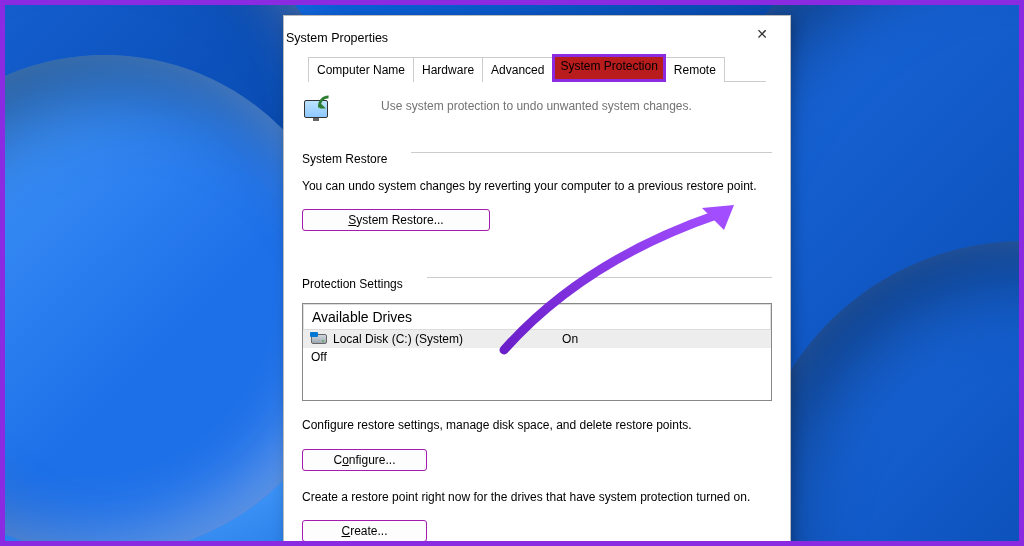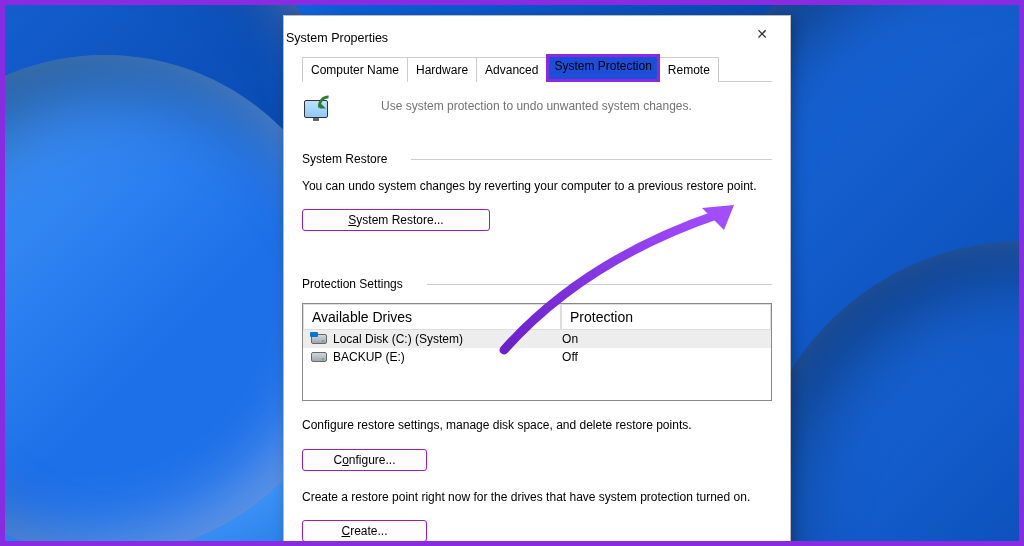--- a/index.html
+++ b/index.html
@@ -7,35 +7,35 @@
     .wallpaper { position: absolute; inset: 0; background: radial-gradient(circle at 15% 60%, #ffffff 0%, #4da3ff 15%, #0a5fd6 40%, #073c8f 100%); }
     .petal { position: absolute; border-radius: 50%; background: linear-gradient(135deg, #1e70e8 0%, #0a4db5 60%, #052b6b 100%); box-shadow: inset -20px -20px 60px rgba(255,255,255,0.3), inset 30px 30px 80px rgba(0,0,0,0.4); }
     .p1 { width: 600px; height: 600px; left: -250px; top: -120px; }
     .p2 { width: 500px; height: 500px; left: -150px; top: 50px; background: linear-gradient(135deg, #4da3ff 0%, #1e70e8 60%); }
     .p3 { width: 700px; height: 700px; right: -350px; top: -100px; }
     .p4 { width: 550px; height: 550px; right: -280px; bottom: -250px; }
     .dialog { position: absolute; left: 278px; top: 10px; width: 508px; background: #ffffff; border: 1px solid #bbb; box-shadow: 3px 3px 12px rgba(0,0,0,0.25); }
     .titlebar { display: flex; align-items: center; justify-content: space-between; padding: 10px 12px 4px 2px; }
     .titlebar-title { font-size: 12.5px; color: #000; }
     .close-btn { width: 32px; height: 24px; text-align: center; font-size: 14px; cursor: pointer; color: #333; }
-    .tabstrip { padding: 0 18px; position: relative; }
+    .tabstrip { padding: 0 24px; position: relative; }
     .tabs-row { display: flex; align-items: flex-end; }
     .tab { font-size: 12px; padding: 5px 8px; border: 1px solid #ccc; border-bottom: none; background: #ffffff; color: #000; cursor: pointer; position: relative; z-index: 1; }
     .tab + .tab { margin-left: -1px; }
-    .tab.active { z-index: 3; background: #1d4ed8; padding-bottom: 6px; }
+    .tab.active { z-index: 3; background: #b91c1c; padding-bottom: 6px; }
     .tab-highlight { border: 3px solid #8a2be2; padding: 2px 5px; }
     .tab-baseline { height: 1px; background: #ccc; margin-top: -1px; }
     .content { padding: 12px 18px 12px 18px; font-size: 12px; color: #000; }
     .intro { display: flex; align-items: flex-start; gap: 10px; margin-bottom: 24px; }
     .intro-icon { width: 34px; height: 34px; position: relative; flex-shrink: 0; }
     .intro-icon .monitor { position: absolute; left: 2px; top: 6px; width: 24px; height: 18px; border: 1.5px solid #333; background: linear-gradient(#bde3ff,#8ec8ff); border-radius: 2px; }
     .intro-icon .stand { position: absolute; left: 11px; top: 24px; width: 6px; height: 3px; background: #666; }
     .intro-icon .arrow-g { position: absolute; left: 14px; top: 0px; width: 18px; height: 20px; }
     .intro-text { font-size: 12px; line-height: 1.45; padding-top: 4px; color:#737373;margin-left:35px; }
-    .group-header { display: flex; align-items: center; gap: 24px; margin-bottom: 12px; }
+    .group-header { display: flex; align-items: flex-start; gap: 24px; margin-bottom: 12px; }
     .group-header .gh-label { font-size: 12px; white-space: nowrap; color: #000; }
     .group-header .gh-line { flex: 1; height: 1px; background: #ccc; }
     .row { display: flex; align-items: flex-start; justify-content: space-between; gap: 14px; margin-bottom: 18px; flex-direction: column; }
     .row .desc { font-size: 12px; line-height: 1.45; flex: 1; color: #000; }
     .win-btn { min-width: 125px; padding: 3px 10px; font-size: 12px; background: #fdfdfd; border: 1px solid #a21caf; border-radius: 3px; cursor: pointer; text-align: center; }
     .win-btn u { text-decoration: underline; }
     .drives-table { border: 1px solid #888; margin-bottom: 16px; }
     .dt-head { display: flex; font-size: 14px; }
     .dt-head .col { padding: 4px 8px; border: 1px solid #ddd; background: #fff; }
     .dt-row { display: flex; font-size: 12px; padding: 2px 8px; align-items: center; }
@@ -104,34 +104,29 @@
     <div style="height:28px;"></div>
 
     <div class="group-header">
       <span class="gh-label">Protection Settings</span>
       <span class="gh-line"></span>
     </div>
 
     <div class="drives-table">
       <div class="dt-head">
         <div class="col col-a">Available Drives</div>
-        <div class="col col-b">Protection</div>
       </div>
       <div class="dt-row sel">
         <div class="col-a">
             <span class="drive-icon sys"></span>
             <span>Local Disk (C:) (System)</span>
           </div>
         <div class="col-b">On</div>
       </div>
       <div class="dt-row">
-        <div class="col-a">
-            <span class="drive-icon"></span>
-            <span>BACKUP (E:)</span>
-          </div>
         <div class="col-b">Off</div>
       </div>
       <div class="dt-empty"></div>
     </div>
 
     <div class="row">
       <div class="desc">Configure restore settings, manage disk space, and delete restore points.</div>
       <button class="win-btn">C<u>o</u>nfigure...</button>
     </div>
 

